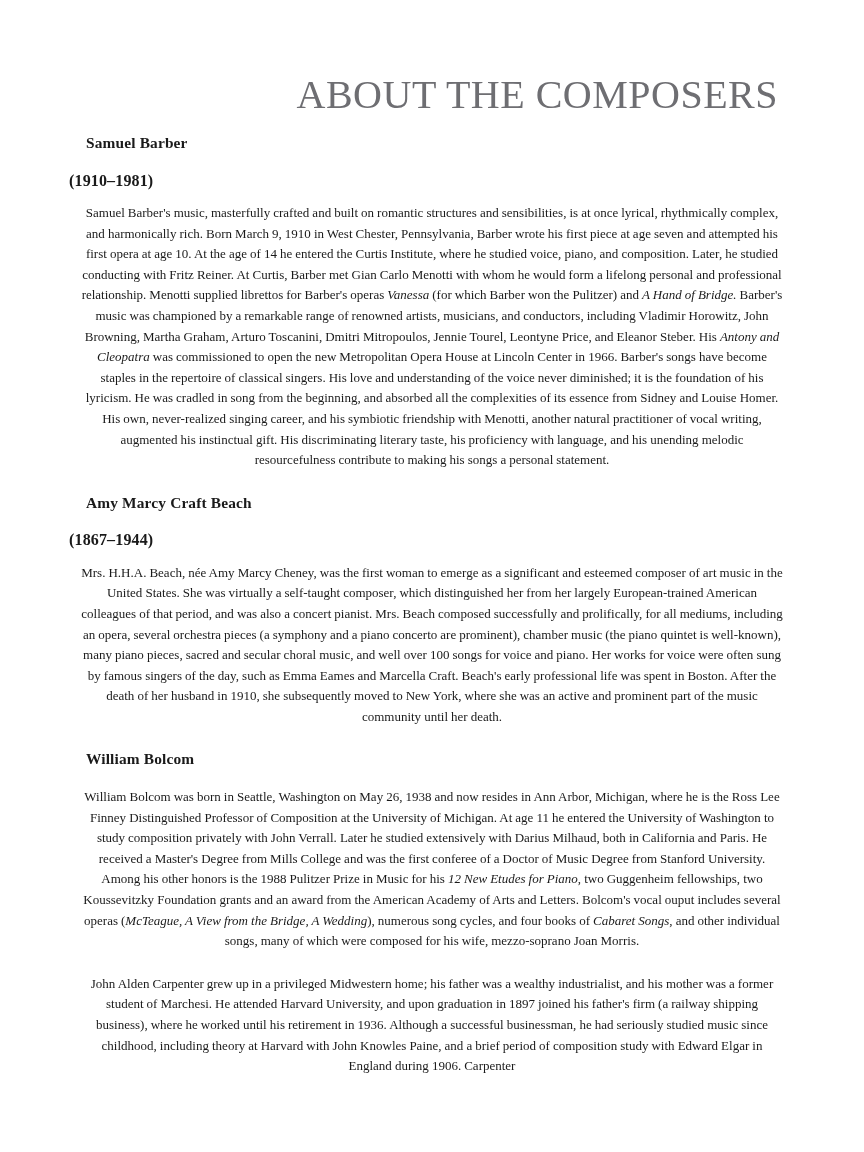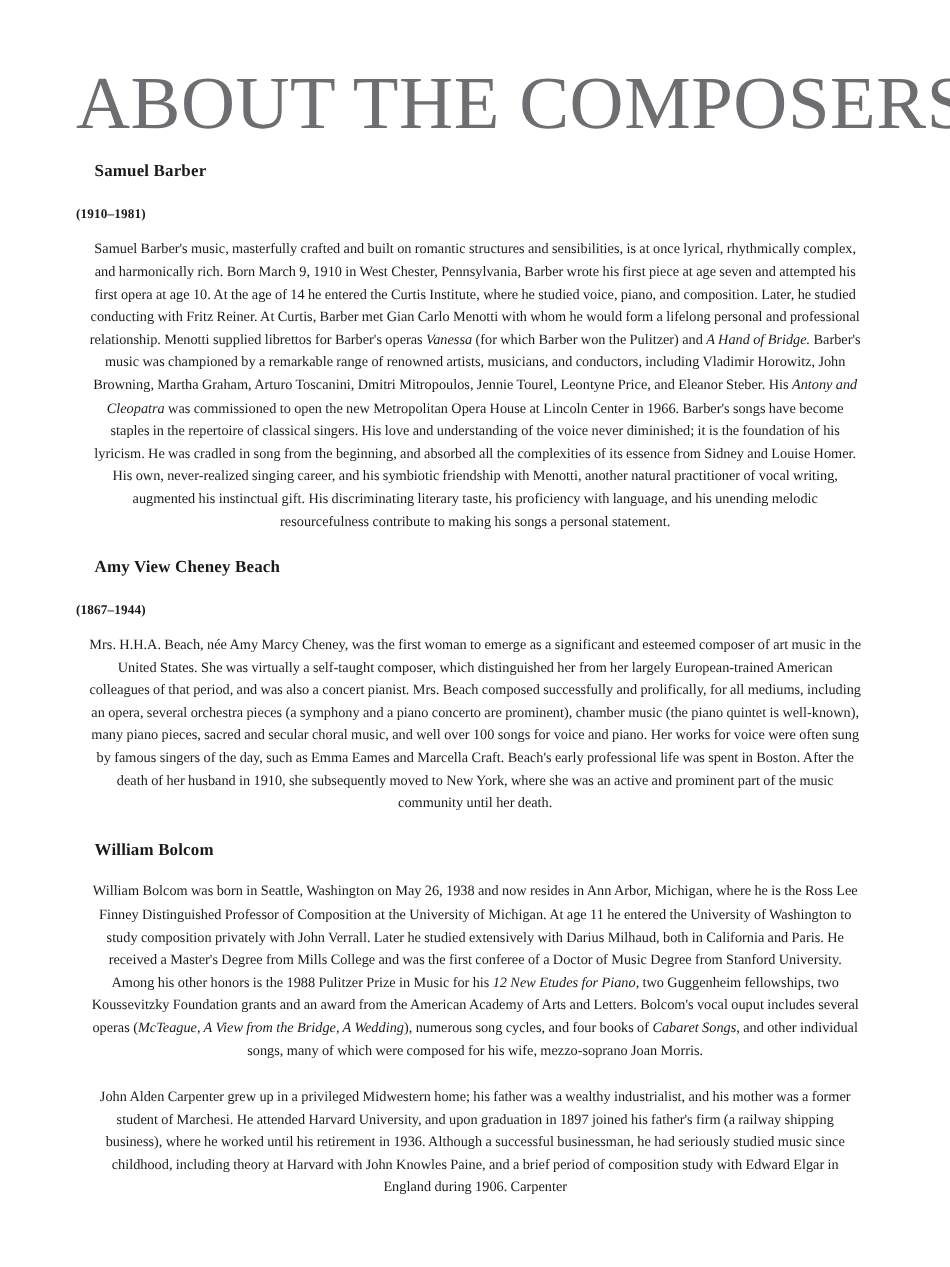--- a/index.html
+++ b/index.html
@@ -17,26 +17,26 @@
   .page {
     position: relative;
     width: 864px;
     height: 1152px;
     box-sizing: border-box;
     padding: 0 69px;
     background: #ffffff;
   }
   .page-title {
     text-align: right;
-    font-size: 68px;
+    font-size: 40px;
     line-height: 1.05;
     font-weight: 400;
     color: #6e6e72;
     letter-spacing: 0.5px;
-    margin: 0;
+    margin: 16px;
     padding-top: 58px;
     padding-right: 1px;
     white-space: nowrap;
     font-family: "Liberation Serif", "DejaVu Serif", serif;
   }
   .sections {
     margin-top: 14px;
   }
   .composer {
     margin-bottom: 22px;
@@ -46,21 +46,21 @@
   }
   .composer-name {
     font-weight: bold;
     font-size: 15.4px;
     line-height: 20.5px;
     margin: 17px;
     letter-spacing: 0.15px;
   }
   .composer-dates {
     font-weight: bold;
-    font-size: 12px;
+    font-size: 16px;
     line-height: 20.5px;
     margin: 0;
     letter-spacing: 0.15px;
   }
   .composer-bio {
     font-size: 13px;
     line-height: 20.6px;
     margin: 12px;
     text-align: center;
     word-spacing: -0.2px;
@@ -78,21 +78,21 @@
 
   <div class="sections">
 
     <section class="composer">
       <div class="composer-name">Samuel Barber</div>
       <div class="composer-dates">(1910–1981)</div>
       <p class="composer-bio">Samuel Barber's music, masterfully crafted and built on romantic structures and sensibilities, is at once lyrical, rhythmically complex, and harmonically rich. Born March 9, 1910 in West Chester, Pennsylvania, Barber wrote his first piece at age seven and attempted his first opera at age 10. At the age of 14 he entered the Curtis Institute, where he studied voice, piano, and composition. Later, he studied conducting with Fritz Reiner. At Curtis, Barber met Gian Carlo Menotti with whom he would form a lifelong personal and professional relationship. Menotti supplied librettos for Barber's operas <i>Vanessa</i> (for which Barber won the Pulitzer) and <i>A Hand of Bridge.</i> Barber's music was championed by a remarkable range of renowned artists, musicians, and conductors, including Vladimir Horowitz, John Browning, Martha Graham, Arturo Toscanini, Dmitri Mitropoulos, Jennie Tourel, Leontyne Price, and Eleanor Steber. His <i>Antony and Cleopatra</i> was commissioned to open the new Metropolitan Opera House at Lincoln Center in 1966. Barber's songs have become staples in the repertoire of classical singers. His love and understanding of the voice never diminished; it is the foundation of his lyricism. He was cradled in song from the beginning, and absorbed all the complexities of its essence from Sidney and Louise Homer. His own, never-realized singing career, and his symbiotic friendship with Menotti, another natural practitioner of vocal writing, augmented his instinctual gift. His discriminating literary taste, his proficiency with language, and his unending melodic resourcefulness contribute to making his songs a personal statement.</p>
     </section>
 
     <section class="composer">
-      <div class="composer-name">Amy View Cheney Beach</div>
+      <div class="composer-name">Amy Marcy Craft Beach</div>
       <div class="composer-dates">(1867–1944)</div>
       <p class="composer-bio">Mrs. H.H.A. Beach, née Amy Marcy Cheney, was the first woman to emerge as a significant and esteemed composer of art music in the United States. She was virtually a self-taught composer, which distinguished her from her largely European-trained American colleagues of that period, and was also a concert pianist. Mrs. Beach composed successfully and prolifically, for all mediums, including an opera, several orchestra pieces (a symphony and a piano concerto are prominent), chamber music (the piano quintet is well-known), many piano pieces, sacred and secular choral music, and well over 100 songs for voice and piano. Her works for voice were often sung by famous singers of the day, such as Emma Eames and Marcella Craft. Beach's early professional life was spent in Boston. After the death of her husband in 1910, she subsequently moved to New York, where she was an active and prominent part of the music community until her death.</p>
     </section>
 
     <section class="composer">
       <div class="composer-name">William Bolcom</div>
       <p class="composer-bio">William Bolcom was born in Seattle, Washington on May 26, 1938 and now resides in Ann Arbor, Michigan, where he is the Ross Lee Finney Distinguished Professor of Composition at the University of Michigan. At age 11 he entered the University of Washington to study composition privately with John Verrall. Later he studied extensively with Darius Milhaud, both in California and Paris. He received a Master's Degree from Mills College and was the first conferee of a Doctor of Music Degree from Stanford University. Among his other honors is the 1988 Pulitzer Prize in Music for his <i>12 New Etudes for Piano</i>, two Guggenheim fellowships, two Koussevitzky Foundation grants and an award from the American Academy of Arts and Letters. Bolcom's vocal ouput includes several operas (<i>McTeague, A View from the Bridge, A Wedding</i>), numerous song cycles, and four books of <i>Cabaret Songs</i>, and other individual songs, many of which were composed for his wife, mezzo-soprano Joan Morris.</p>
     </section>
 
     <section class="composer">

